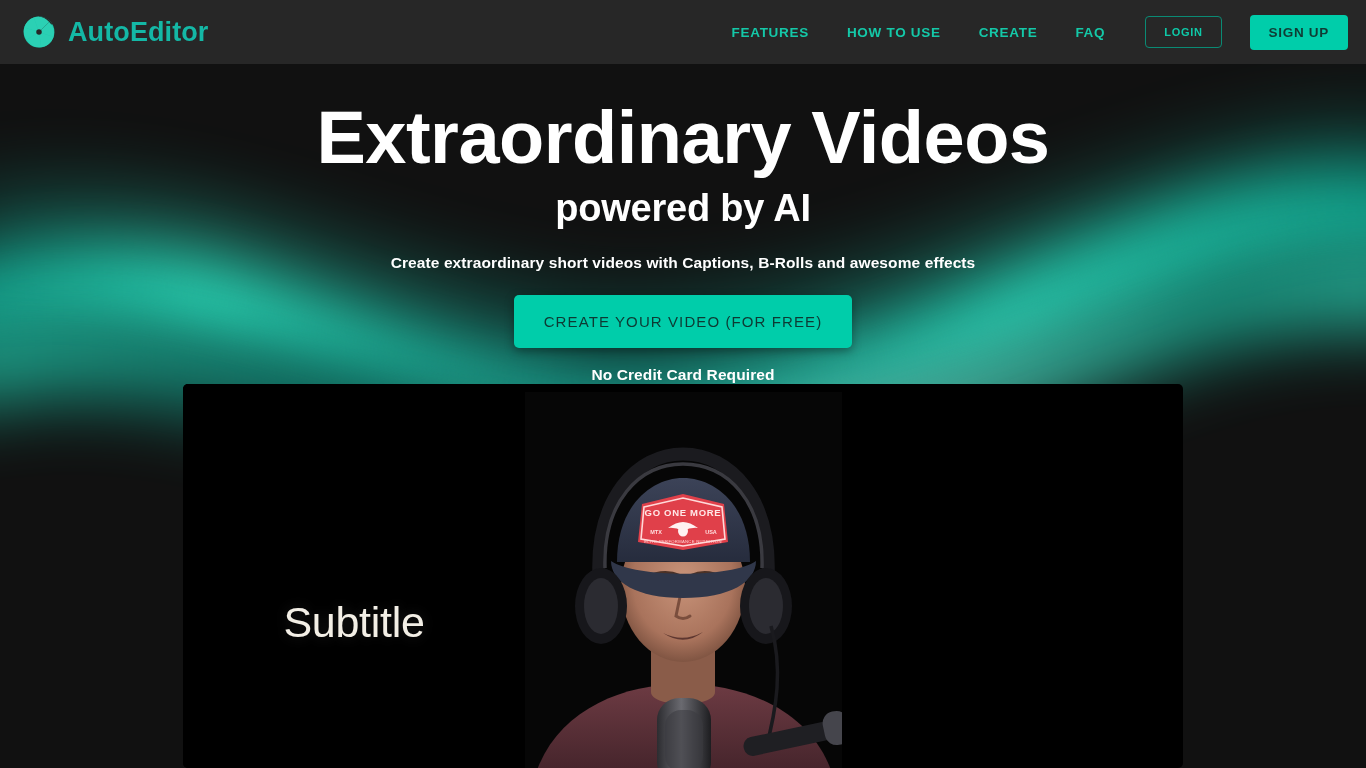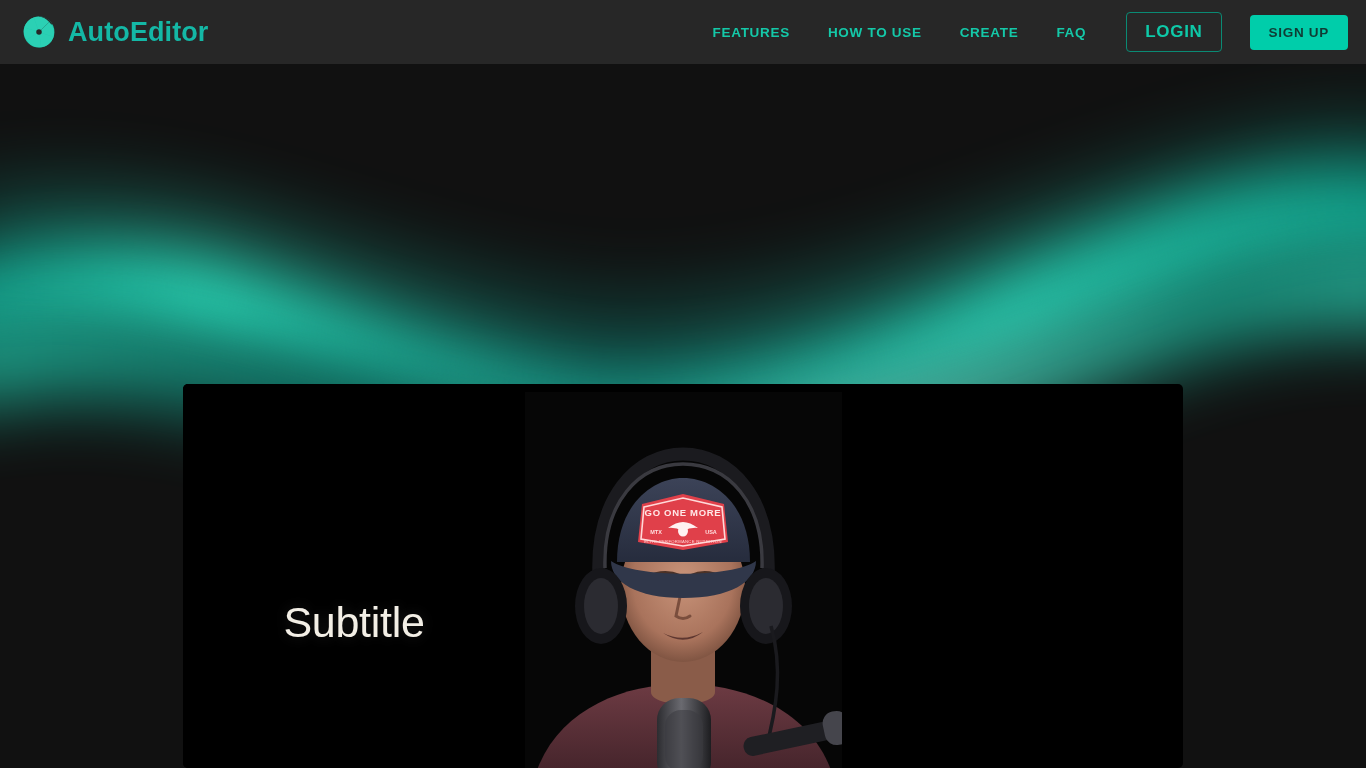--- a/index.html
+++ b/index.html
@@ -31,21 +31,21 @@
     margin-left:auto; margin-right:18px;
     display:flex; align-items:center; gap:6px;
   }
   .nav-link{
     color:#14c8a8; font-size:13.5px; font-weight:600;
     letter-spacing:.7px; padding:0 16px; cursor:pointer;
     white-space:nowrap; text-decoration:none;
   }
   .btn-login{
     margin-left:18px;
-    color:#0ec9a8; font-size:17px; font-weight:600; letter-spacing:.7px;
+    color:#0ec9a8; font-size:11px; font-weight:600; letter-spacing:.7px;
     border:1px solid #0a8a74; border-radius:4px;
     padding:9px 18px; background:transparent; cursor:pointer;
     white-space:nowrap;
   }
   .btn-signup{
     margin-left:22px;
     color:#103b34; font-size:13.5px; font-weight:600; letter-spacing:.7px;
     background:#00cdaa; border:none; border-radius:4px;
     padding:10px 19px; cursor:pointer; white-space:nowrap;
   }
@@ -187,20 +187,29 @@
     <path class="wave-a" fill="url(#gA)" d="M-60,196 C 170,128 320,250 560,286 C 800,322 1010,188 1200,128 C 1290,100 1360,96 1430,104
          L1430,196 C 1350,188 1280,196 1200,226 C 1010,296 800,412 560,376 C 320,340 170,228 -60,290 Z"></path>
 
     <path class="wave-b" fill="url(#gB)" d="M-60,268 C 150,206 330,318 560,352 C 790,386 1000,262 1190,206 C 1280,180 1360,176 1430,184
          L1430,268 C 1350,262 1280,268 1190,296 C 1000,360 790,470 560,436 C 330,402 150,292 -60,352 Z"></path>
 
     <path class="wave-c" fill="url(#gA)" d="M-60,146 C 150,92 330,206 560,238 C 790,270 1010,150 1210,94 C 1300,68 1360,62 1430,70
          L1430,126 C 1350,120 1300,126 1210,152 C 1010,212 790,330 560,296 C 330,262 150,154 -60,206 Z"></path>
   </svg>
 
+  <div class="hero-inner">
+    <h1 class="headline">Extraordinary Videos</h1>
+    <h2 class="subhead">powered by AI</h2>
+    <p class="tagline">Create extraordinary short videos with Captions, B-Rolls and awesome effects</p>
+    <div class="cta-wrap">
+      <button class="btn-cta">CREATE YOUR VIDEO (FOR FREE)</button>
+    </div>
+    <p class="nocard">No Credit Card Required</p>
+  </div>
 
   <div class="video-frame">
 
     <div class="panel-left">
       <span class="overlay-label">Subtitle</span>
     </div>
 
     <div class="panel-center">
       <svg class="vid-svg" viewBox="0 0 317 384">
         <defs>

